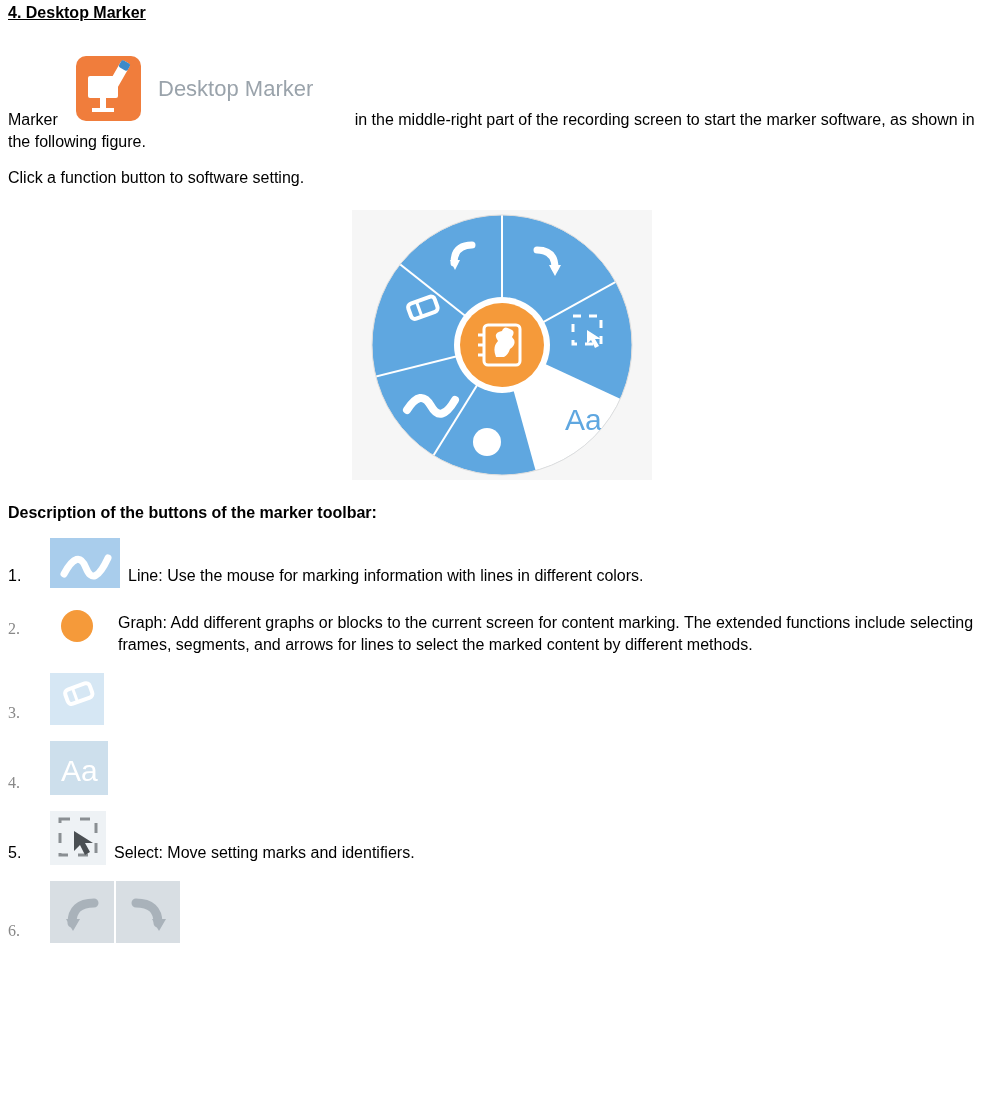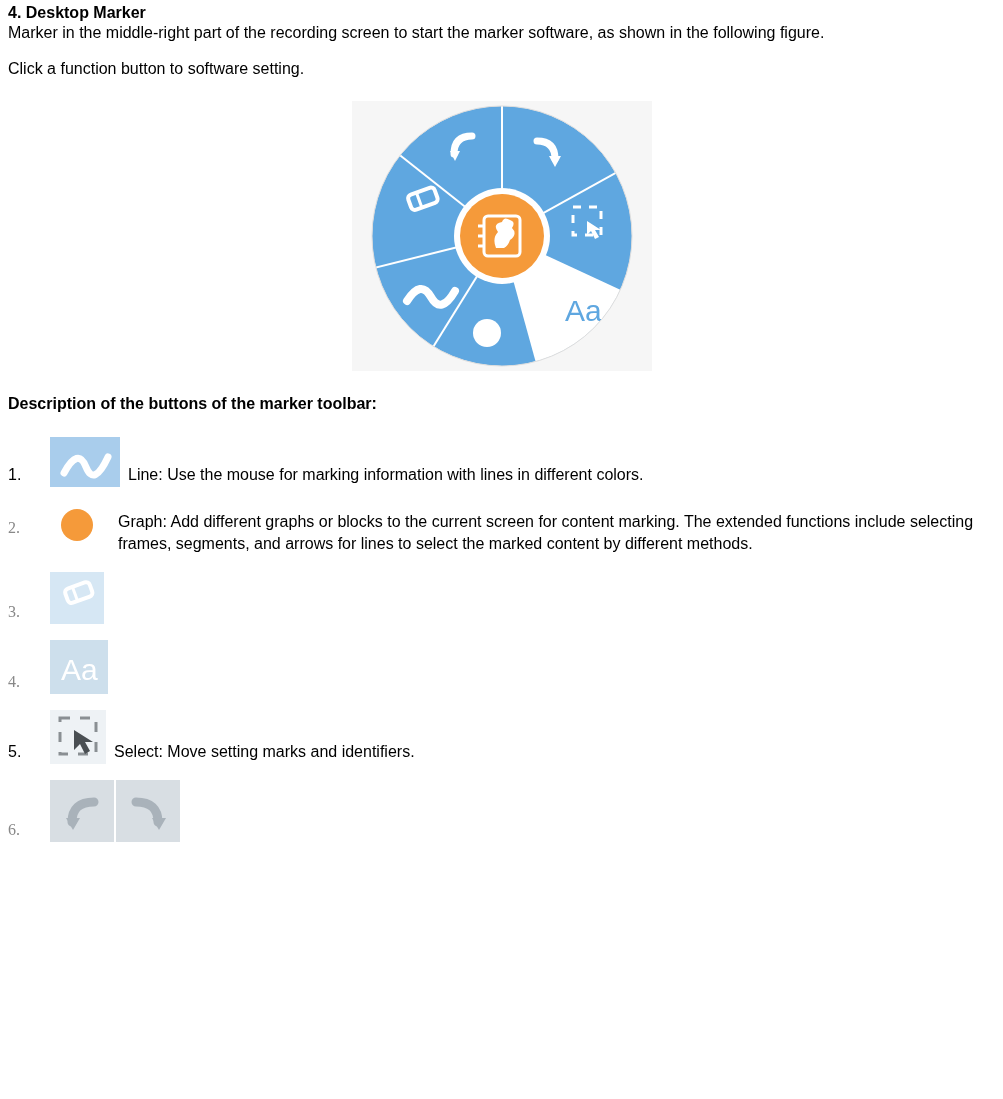--- a/index.html
+++ b/index.html
@@ -6,20 +6,22 @@
       font-family: Arial, Helvetica, sans-serif;
       font-size: 16px;
       color: #000;
       margin: 0;
       padding: 0 8px;
       width: 987px;
     }
     .heading {
       font-weight: bold;
       margin-top: 4px;
+      margin-bottom: 24px;
+      text-decoration: underline;
     }
     .para {
       margin-bottom: 14px;
       line-height: 1.4;
     }
     .inline-icon {
       display: inline-block;
       vertical-align: bottom;
       margin: 0 4px;
     }
@@ -30,21 +32,21 @@
       vertical-align: bottom;
     }
     .radial-menu {
       display: block;
       margin: 20px auto 24px;
       width: 300px;
       height: 270px;
     }
     .description-heading {
       font-weight: bold;
-      margin-bottom: 24px;
+      margin-bottom: 16px;
     }
     ol.items {
       list-style: none;
       padding: 0;
       margin: 0;
     }
     ol.items li {
       display: flex;
       align-items: flex-end;
       margin-bottom: 16px;
@@ -79,20 +81,35 @@
     }
     svg { display: block; }
   </style>
 </head>
 <body>
 
 <div class="heading">4. Desktop Marker</div>
 
 <div class="para">
   <span>Marker</span>
+  <span class="inline-icon desktop-marker-icon">
+    <svg width="280" height="85" viewBox="0 0 280 85">
+
+      <rect x="10" y="10" width="65" height="65" rx="10" fill="#f07d3c"></rect>
+
+      <rect x="22" y="30" width="30" height="22" rx="2" fill="#fff"></rect>
+      <rect x="34" y="52" width="6" height="10" fill="#fff"></rect>
+      <rect x="26" y="62" width="22" height="4" fill="#fff"></rect>
+
+      <rect x="48" y="14" width="10" height="30" rx="3" fill="#fff" transform="rotate(30 53 29)"></rect>
+      <rect x="48" y="14" width="10" height="8" rx="2" fill="#3c8ac9" transform="rotate(30 53 29)"></rect>
+
+      <text x="92" y="50" font-size="22" fill="#9aa3ab" font-family="Arial">Desktop Marker</text>
+    </svg>
+  </span>
   <span> in the middle-right part of the recording screen to start the marker software, as shown in the following figure.</span>
 </div>
 
 <div class="para">Click a function button to software setting.</div>
 
 <div>
   <svg class="radial-menu" viewBox="0 0 300 270">
     <defs>
       <clipPath id="circleClip">
           <circle cx="150" cy="135" r="130"></circle>

